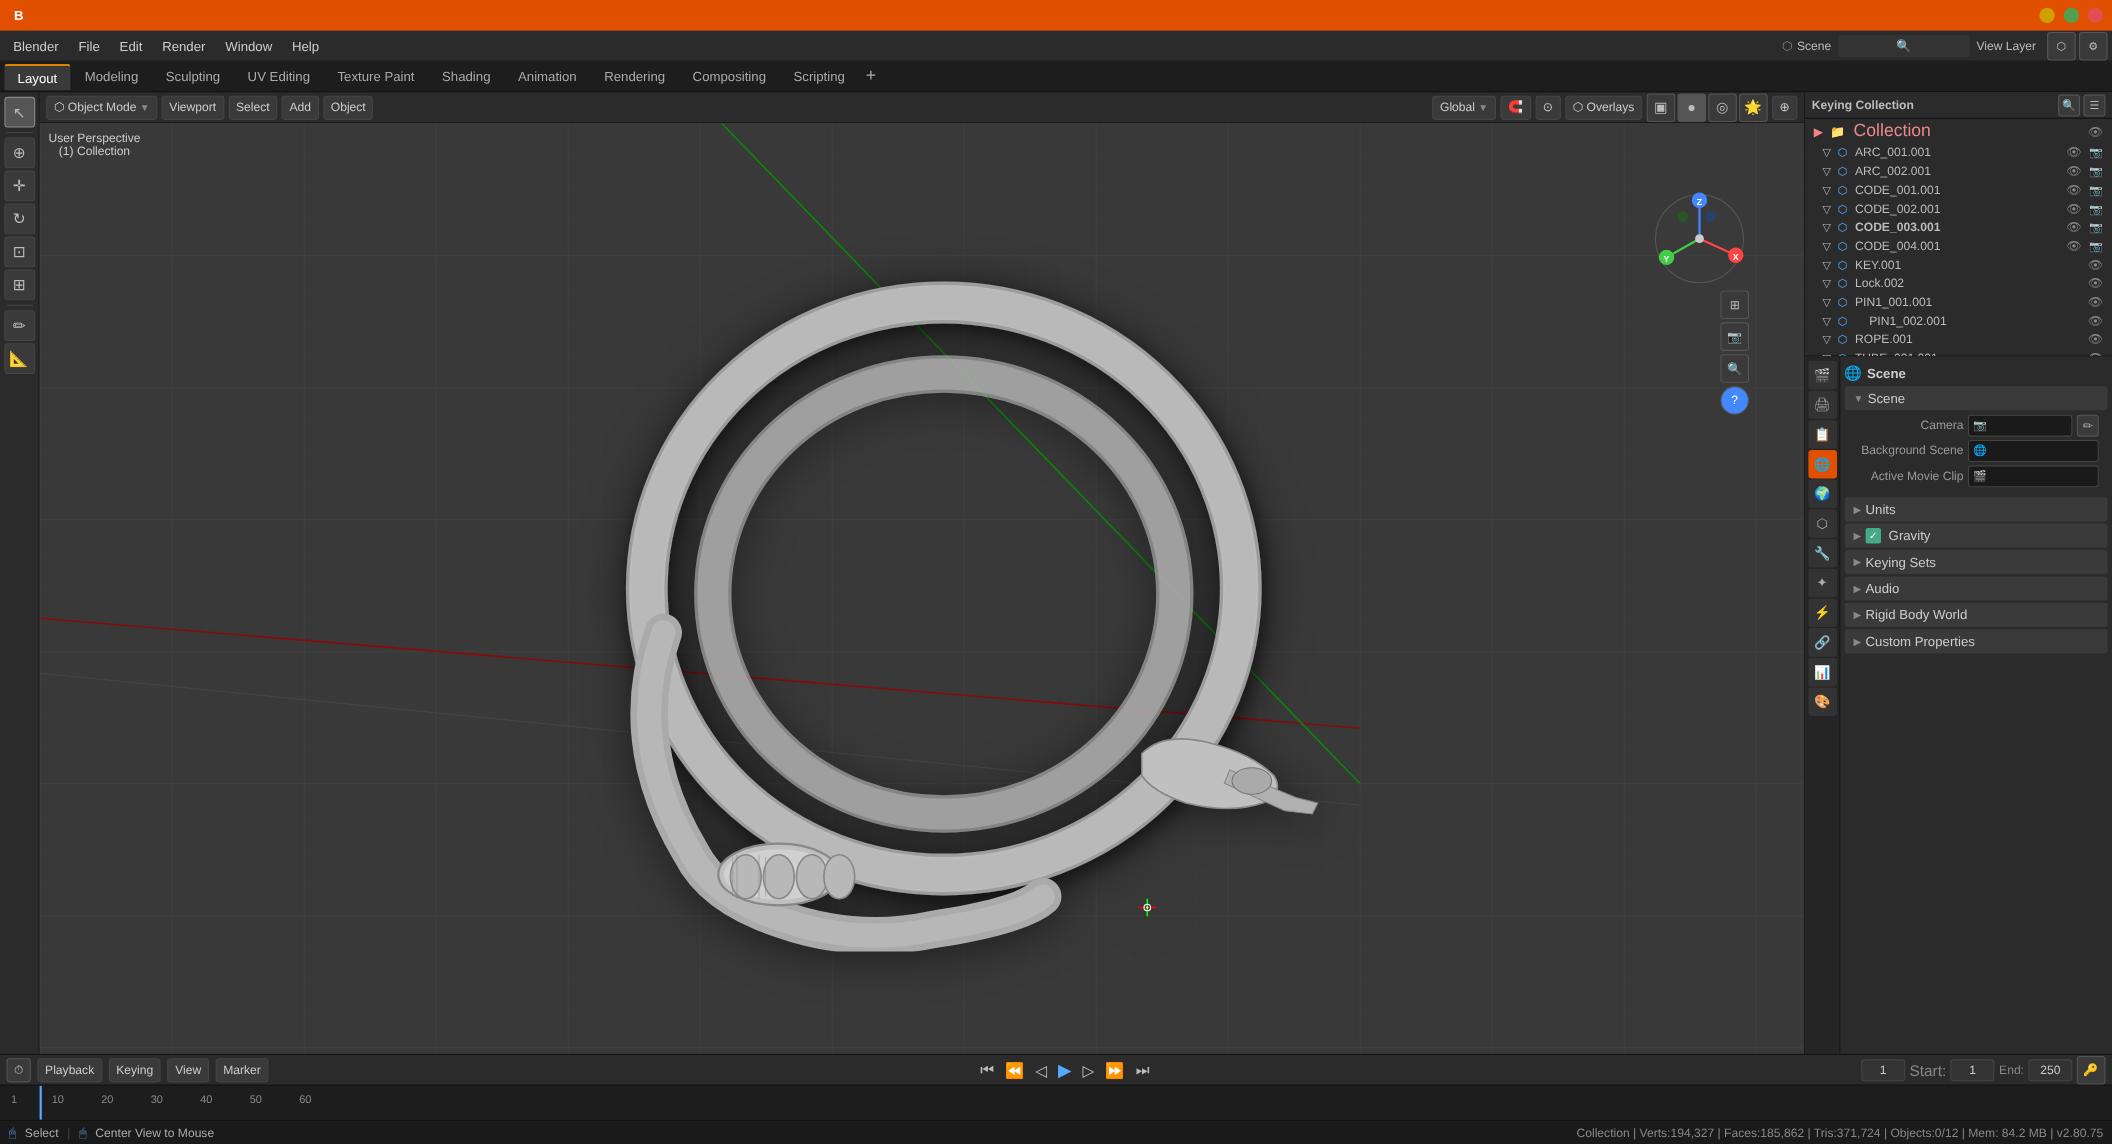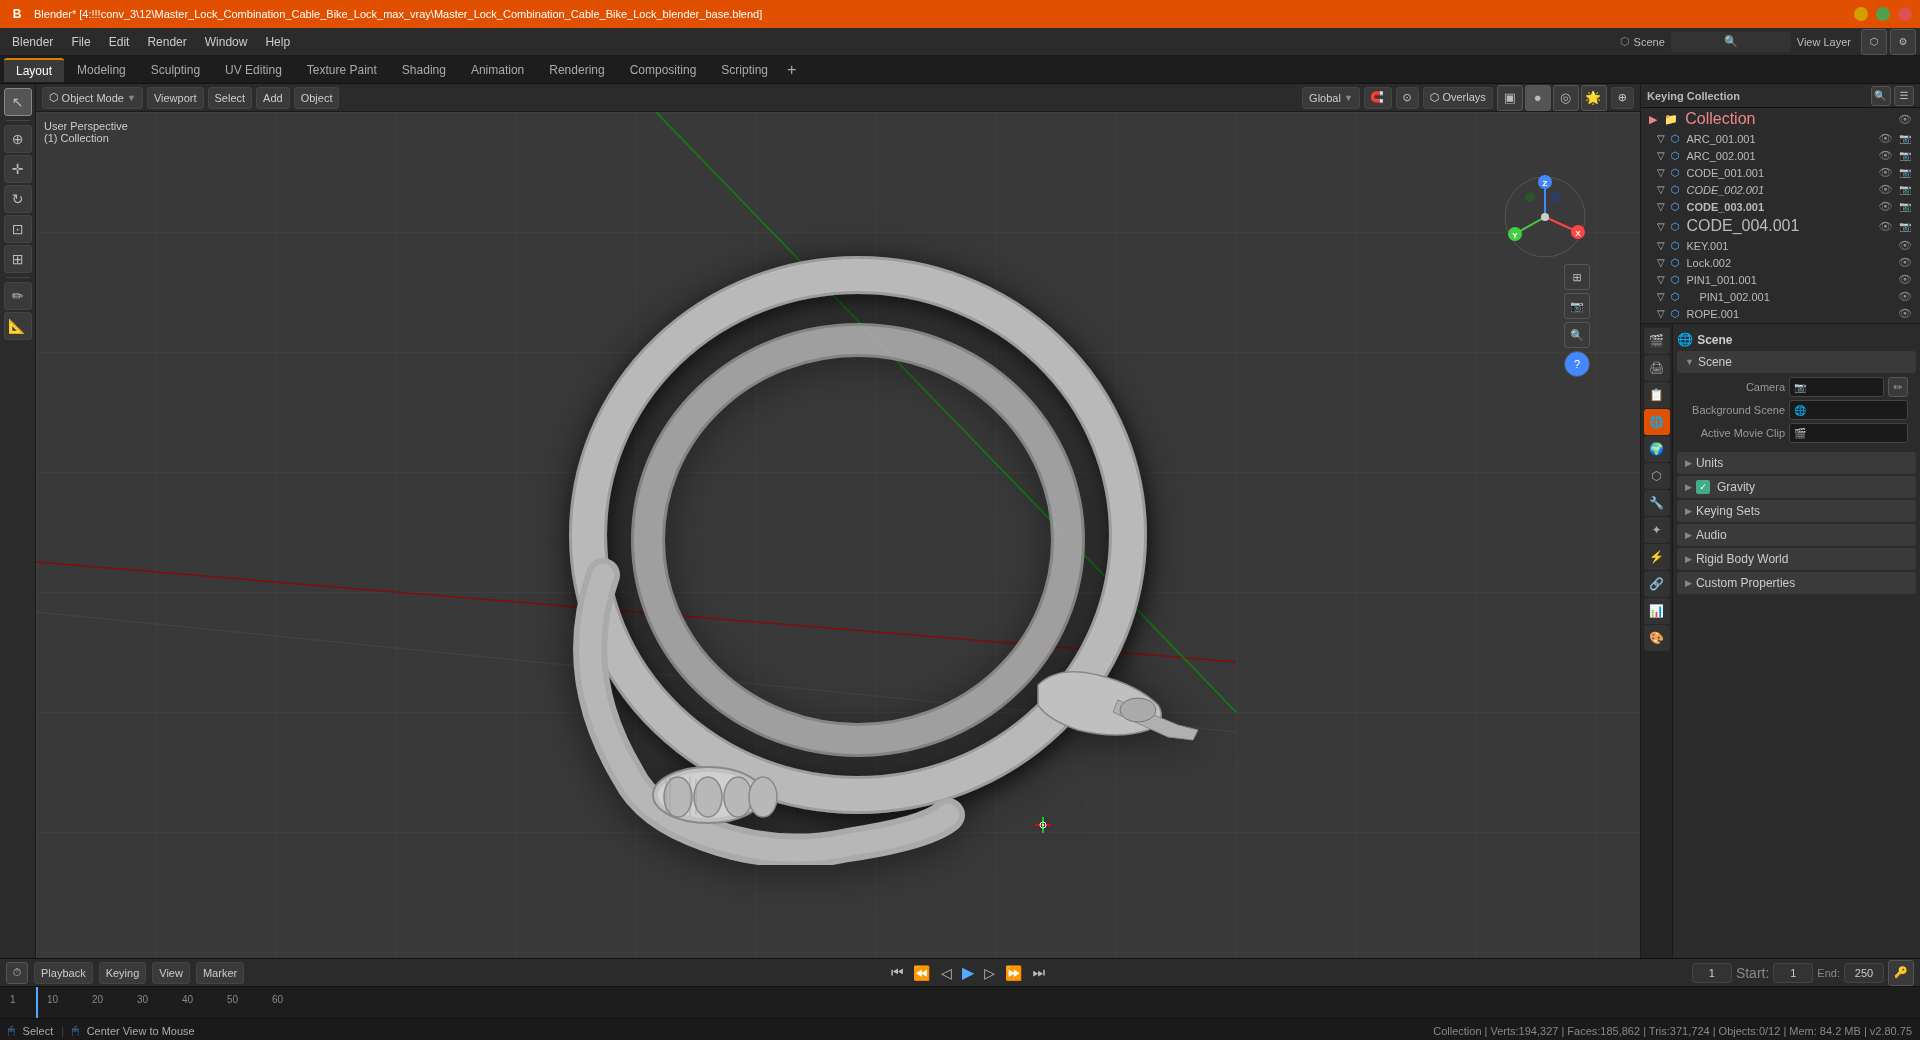--- a/index.html
+++ b/index.html
@@ -356,21 +356,20 @@
 
     .chevron { font-size: 9px; color: #888; }
     .prop-checkbox { width: 14px; height: 14px; background: #4a8; border-radius: 2px; display: inline-flex; align-items: center; justify-content: center; color: white; font-size: 9px; margin-right: 3px; }
   </style>
 </head>
 <body>
 
 <div id="titlebar">
   <div style="display:flex;align-items:center;gap:8px;">
     <div style="width:18px;height:18px;background:#e05000;border-radius:3px;display:flex;align-items:center;justify-content:center;color:white;font-weight:bold;font-size:12px;">B</div>
-    <span style="font-size:11px;color:white;">Blender* [4:!!!conv_3\12\Master_Lock_Combination_Cable_Bike_Lock_max_vray\Master_Lock_Combination_Cable_Bike_Lock_blender_base.blend]</span>
   </div>
   <div class="winbtns">
     <button class="winbtn min"></button>
     <button class="winbtn max"></button>
     <button class="winbtn close"></button>
   </div>
 </div>
 
 <div id="menubar">
   <div class="menu-item">Blender</div>
@@ -469,21 +468,21 @@
 
         <line x1="0" y1="450" x2="1200" y2="550" stroke="#990000" stroke-width="1.5" opacity="0.8"></line>
 
         <line x1="620" y1="0" x2="1200" y2="600" stroke="#009900" stroke-width="1.5" opacity="0.8"></line>
 
         <line x1="0" y1="500" x2="1200" y2="620" stroke="#888" stroke-width="0.5" opacity="0.3"></line>
       </svg>
 
       <div id="vp-label">
         <div style="font-size:11px;color:#ccc;">User Perspective</div>
-        <div style="font-size:11px;color:#ccc;">(1) Collection</div>
+        <div style="font-size:11px;color:#ccc;text-align:center;">(1) Collection</div>
       </div>
 
       <div id="model-canvas">
         <svg width="820" height="660" viewBox="0 0 820 660" class="model-svg">
           <defs>
             <radialGradient id="cableGrad" cx="40%" cy="35%" r="60%">
               <stop offset="0%" stop-color="#d0d0d0"></stop>
               <stop offset="60%" stop-color="#aaaaaa"></stop>
               <stop offset="100%" stop-color="#888"></stop>
             </radialGradient>
@@ -609,35 +608,35 @@
         <div class="outliner-item outliner-indent">
           <span style="color:#bbb;font-size:10px;">▽</span>
           <span style="color:#5af;margin-left:2px;font-size:10px;">⬡</span>
           <span style="font-size:11px;margin-left:3px;">CODE_001.001</span>
           <span class="outliner-eye">👁</span>
           <span style="color:#888;font-size:10px;margin-left:3px;">📷</span>
         </div>
         <div class="outliner-item outliner-indent">
           <span style="color:#bbb;font-size:10px;">▽</span>
           <span style="color:#5af;margin-left:2px;font-size:10px;">⬡</span>
-          <span style="font-size:11px;margin-left:3px;font-style:italic;">CODE_002.001</span>
+          <span style="font-size:11px;margin-left:3px;">CODE_002.001</span>
           <span class="outliner-eye">👁</span>
           <span style="color:#888;font-size:10px;margin-left:3px;">📷</span>
         </div>
         <div class="outliner-item outliner-indent">
           <span style="color:#bbb;font-size:10px;">▽</span>
           <span style="color:#5af;margin-left:2px;font-size:10px;">⬡</span>
           <span style="font-size:11px;margin-left:3px;font-weight:bold;">CODE_003.001</span>
           <span class="outliner-eye">👁</span>
           <span style="color:#888;font-size:10px;margin-left:3px;">📷</span>
         </div>
         <div class="outliner-item outliner-indent">
           <span style="color:#bbb;font-size:10px;">▽</span>
           <span style="color:#5af;margin-left:2px;font-size:10px;">⬡</span>
-          <span style="font-size:16px;margin-left:3px;">CODE_004.001</span>
+          <span style="font-size:11px;margin-left:3px;">CODE_004.001</span>
           <span class="outliner-eye">👁</span>
           <span style="color:#888;font-size:10px;margin-left:3px;">📷</span>
         </div>
         <div class="outliner-item outliner-indent">
           <span style="color:#bbb;font-size:10px;">▽</span>
           <span style="color:#5af;margin-left:2px;font-size:10px;">⬡</span>
           <span style="font-size:11px;margin-left:3px;">KEY.001</span>
           <span class="outliner-eye">👁</span>
         </div>
         <div class="outliner-item outliner-indent">

